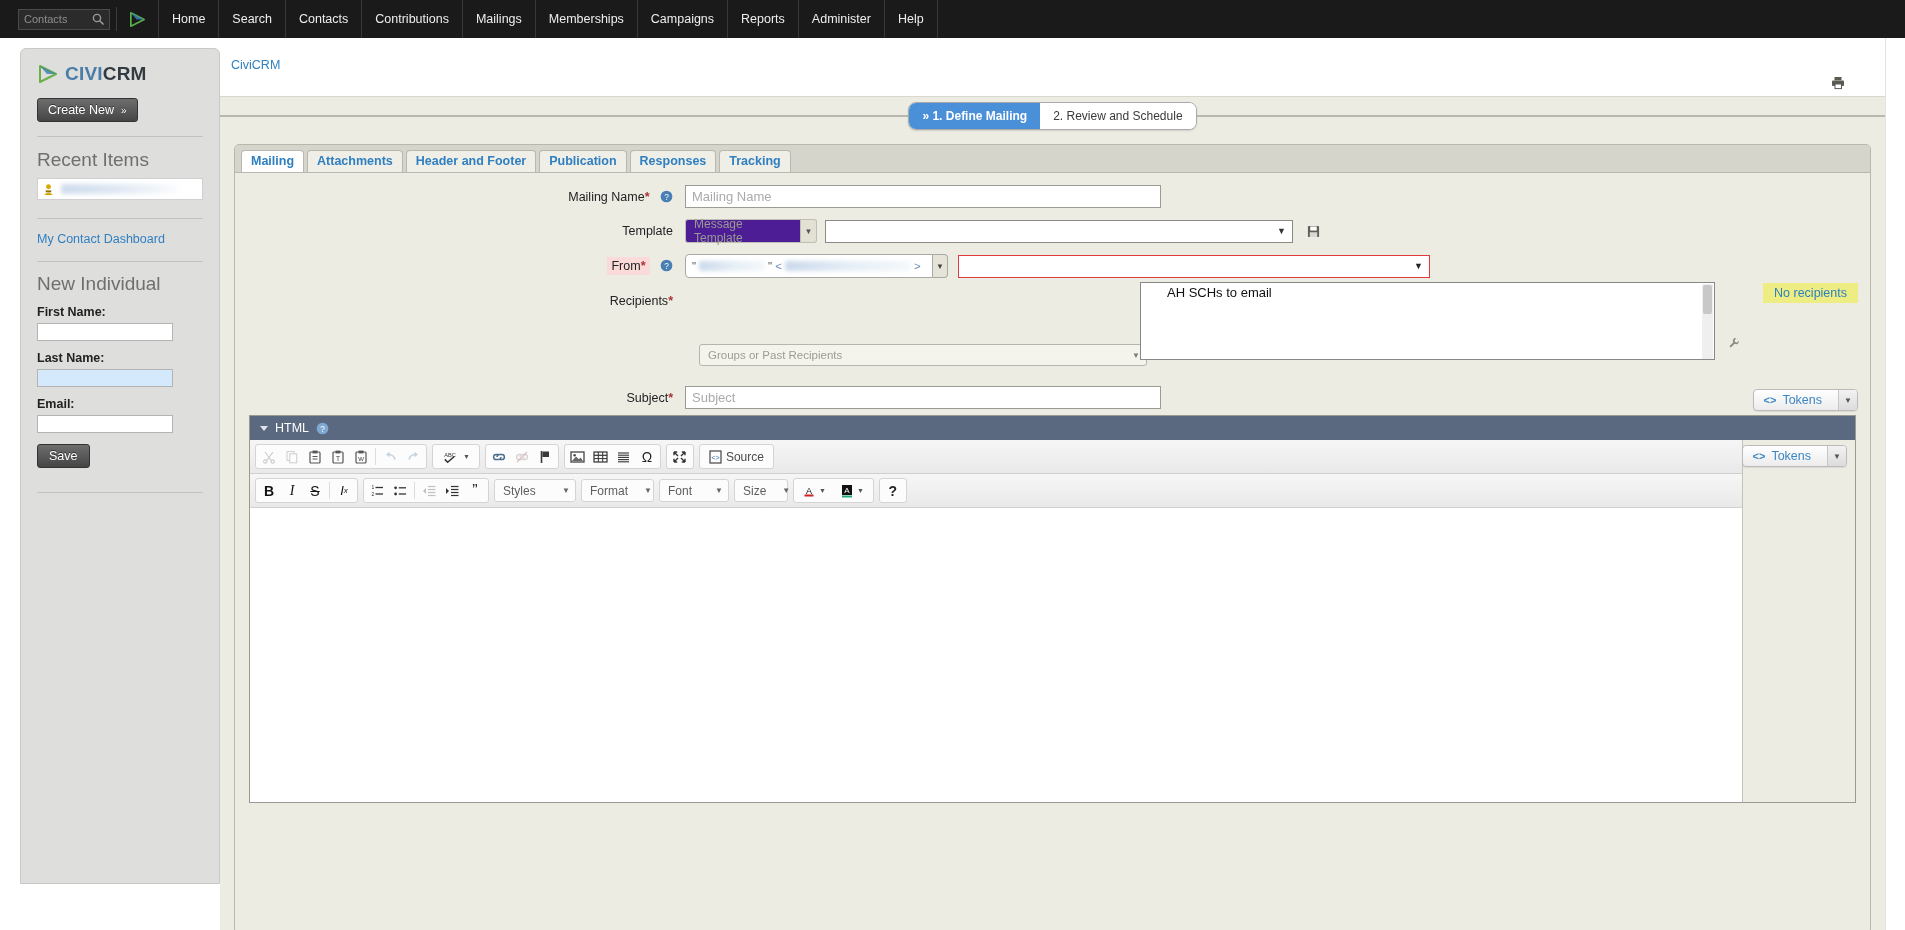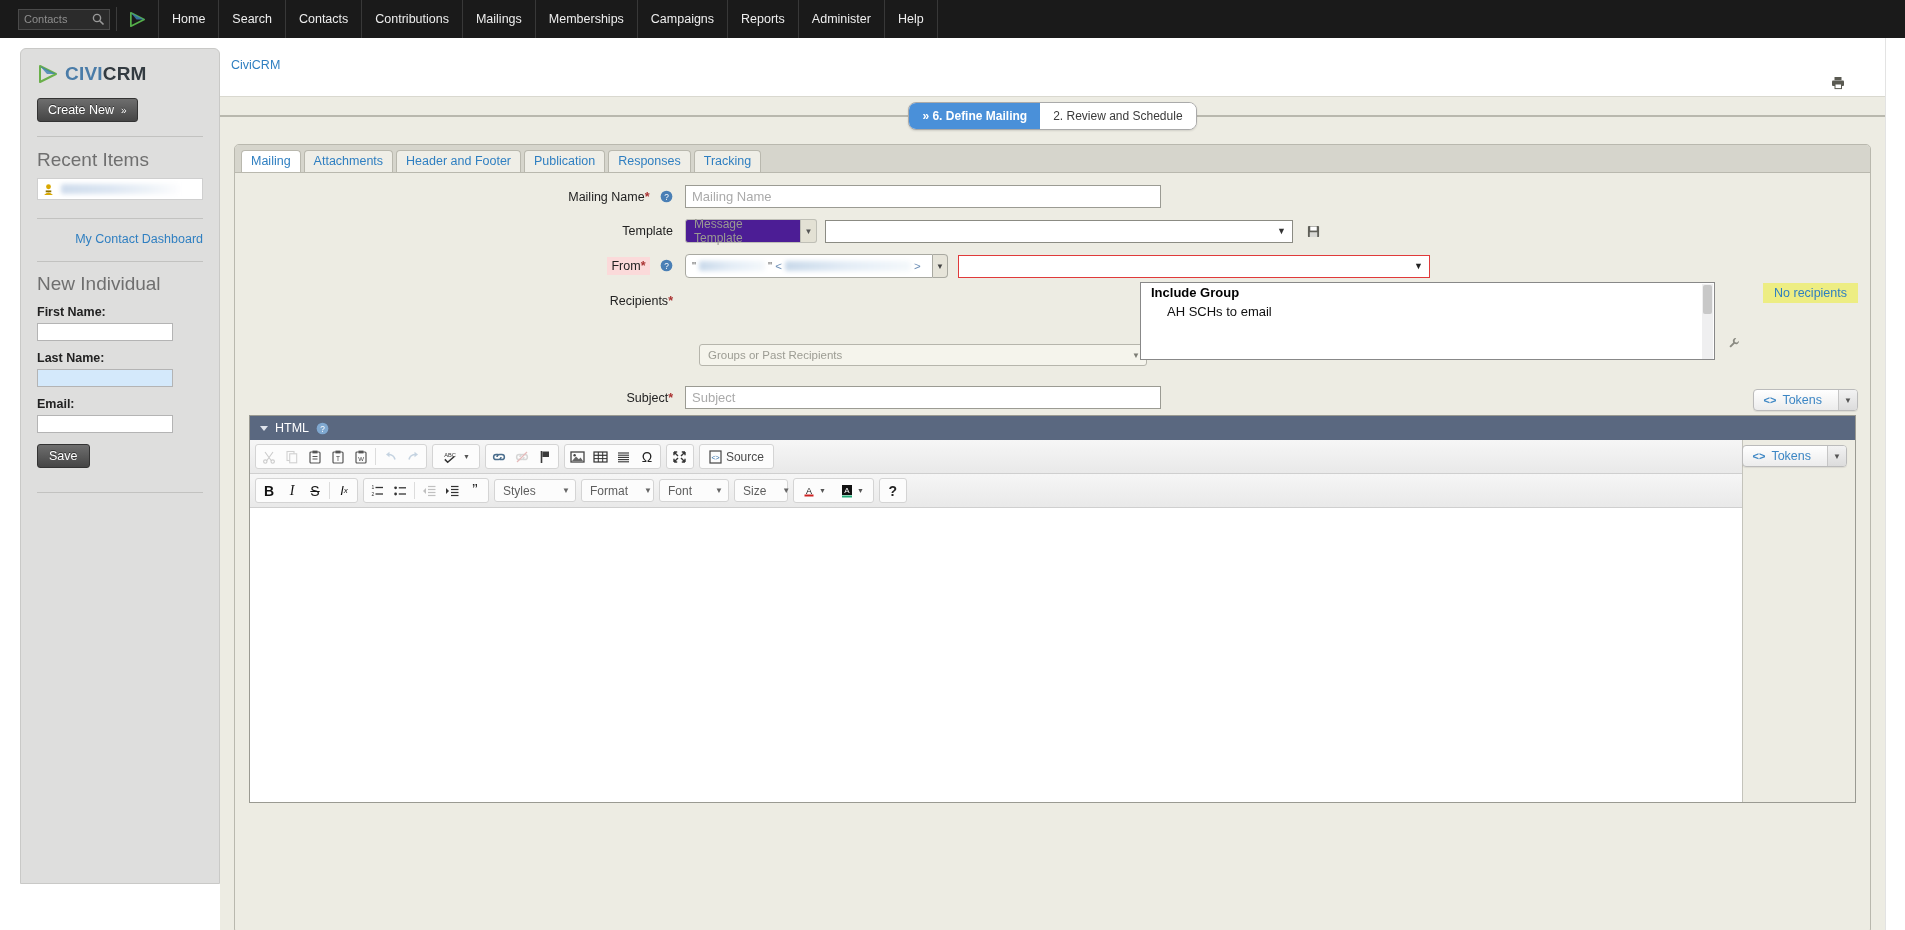--- a/index.html
+++ b/index.html
@@ -135,21 +135,20 @@
     filter: blur(2px);
     border-radius: 2px;
     margin-right: 18px;
   }
   .sb-link {
     display: block;
     color: #2f7fc1;
     font-size: 12.5px;
     margin: 13px 0 0 0;
     cursor: pointer;
-    text-align: right;
   }
   .field-label {
     font-size: 12.5px;
     color: #222;
     margin: 10px 0 3px 0;
     font-weight: bold;
   }
   .sb-input {
     width: 136px; height: 18px;
     border: 1px solid #b4b4b4;
@@ -243,20 +242,21 @@
     min-height: 790px;
   }
   .tabstrip {
     background: #d6d5cc;
     border-bottom: 1px solid #b9b8ae;
     border-radius: 4px 4px 0 0;
     padding: 5px 6px 0 6px;
     display: flex;
     gap: 3px;
     height: 28px;
+    font-weight: bold;
   }
   .tab {
     background: #efeee7;
     border: 1px solid #b9b8ae;
     border-bottom: none;
     border-radius: 4px 4px 0 0;
     padding: 3px 9px 4px 9px;
     font-size: 12.5px;
     color: #2f7fc1;
     cursor: pointer;
@@ -645,21 +645,21 @@
           <rect x="1" y="4.6" width="12" height="5.4" rx="1" fill="#5a5a52"></rect>
           <rect x="4" y="8" width="6.5" height="4.6" fill="#ffffff" stroke="#5a5a52" stroke-width="1"></rect>
         </svg>
       </span>
     </div>
 
     <div class="band">
       <div class="steps-rule"></div>
       <div class="steps">
         <div class="steps-box">
-          <div class="step active">» 6. Define Mailing</div>
+          <div class="step active">» 1. Define Mailing</div>
           <div class="step inactive">2. Review and Schedule</div>
         </div>
       </div>
 
       <div class="panel">
         <div class="tabstrip">
           <div class="tab active">Mailing</div>
           <div class="tab">Attachments</div>
           <div class="tab">Header and Footer</div>
           <div class="tab">Publication</div>
@@ -740,21 +740,20 @@
             <div class="flabel">
               <span>Recipients</span><span class="req">*</span>
             </div>
             <div class="fctrl recip-wrap">
               <div class="recip-select">
                 <span>Groups or Past Recipients</span>
                 <span style="font-size:8px;color:#7d7d75;">▼</span>
               </div>
 
               <div class="recip-listbox">
-                <div class="rl-item group">Include Group</div>
                 <div class="rl-item child">AH SCHs to email</div>
                 <div class="rl-scroll">
                   <div class="rl-thumb"></div>
                 </div>
               </div>
 
               <div class="wrench-wrap">
                 <span>
                   <svg width="12" height="12" viewBox="0 0 12 12">
                     <path d="M8.2 1.2a2.8 2.8 0 0 0-3 4.2L1.4 9.2l1.4 1.4 3.8-3.8a2.8 2.8 0 0 0 4.2-3L9.2 5.4 7.8 5.6 6.6 4.4 6.8 3z" fill="#8a8a82"></path>

